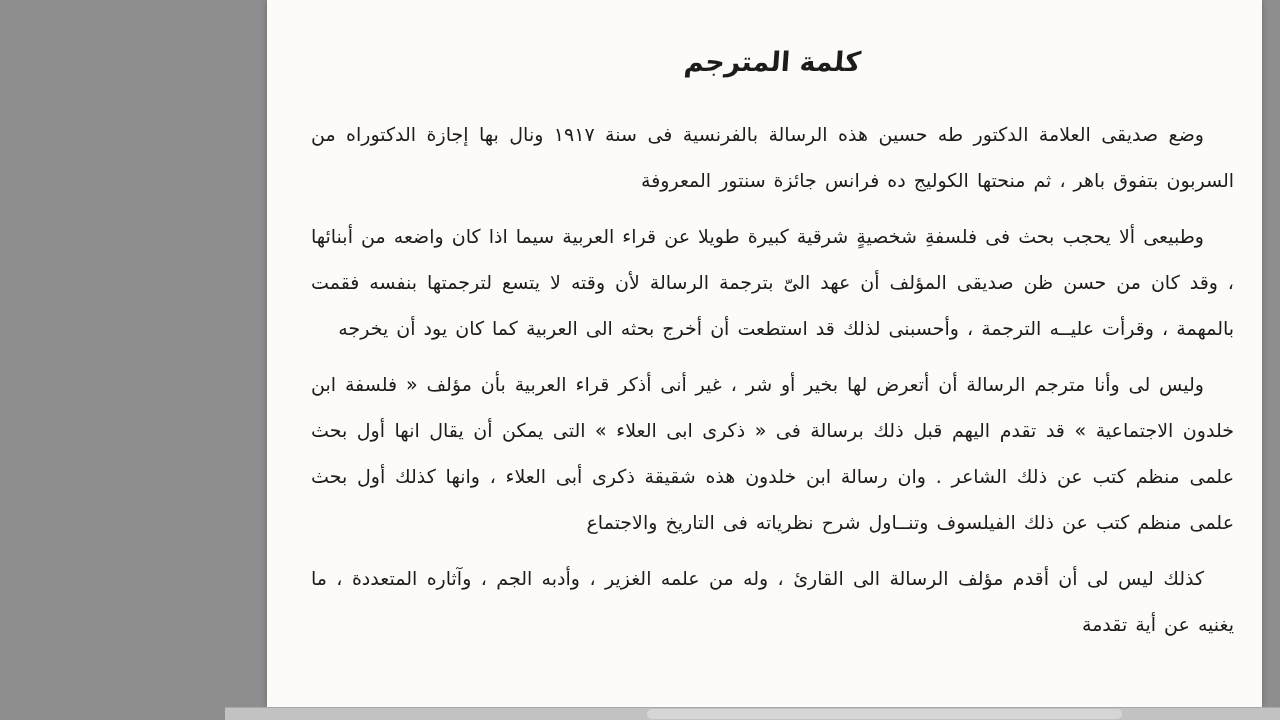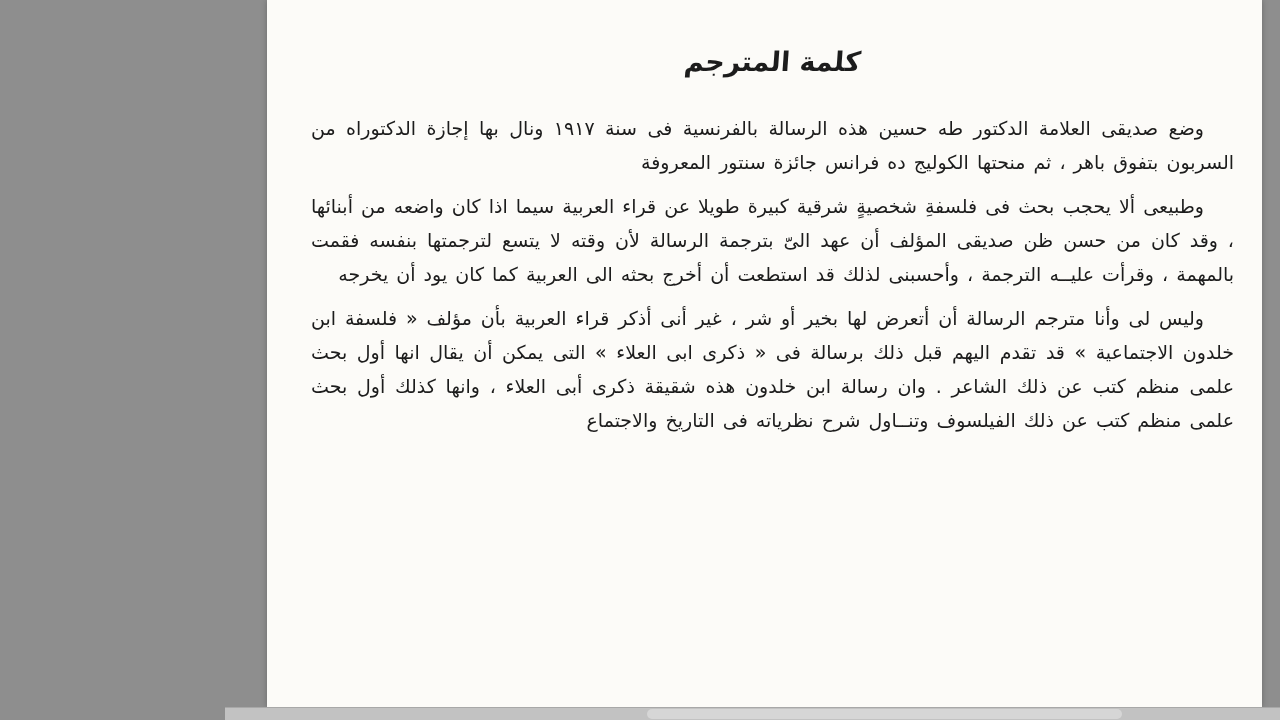--- a/index.html
+++ b/index.html
@@ -36,21 +36,21 @@
     text-align: center;
     font-size: 27px;
     font-weight: bold;
     letter-spacing: 0.5px;
     margin: 0 0 34px 0;
     transform: skewX(-4deg);
   }
   .doc-paragraph {
     margin: 0 0 10px 0;
     font-size: 19px;
-    line-height: 34px;
+    line-height: 46px;
     text-align: justify;
     text-indent: 30px;
     word-spacing: 2px;
   }
   .scrollbar-track {
     position: absolute;
     left: 225px;
     right: 0;
     bottom: 0;
     height: 12px;
@@ -76,20 +76,21 @@
     <div class="page-inner">
 
       <h1 class="doc-title">كلمة المترجم</h1>
 
       <p class="doc-paragraph">وضع صديقى العلامة الدكتور طه حسين هذه الرسالة بالفرنسية فى سنة ١٩١٧ ونال بها إجازة الدكتوراه من السربون بتفوق باهر ، ثم منحتها الكوليج ده فرانس جائزة سنتور المعروفة</p>
 
       <p class="doc-paragraph">وطبيعى ألا يحجب بحث فى فلسفةِ شخصيةٍ شرقية كبيرة طويلا عن قراء العربية سيما اذا كان واضعه من أبنائها ، وقد كان من حسن ظن صديقى المؤلف أن عهد الىّ بترجمة الرسالة لأن وقته لا يتسع لترجمتها بنفسه فقمت بالمهمة ، وقرأت عليــه الترجمة ، وأحسبنى لذلك قد استطعت أن أخرج بحثه الى العربية كما كان يود أن يخرجه</p>
 
       <p class="doc-paragraph">وليس لى وأنا مترجم الرسالة أن أتعرض لها بخير أو شر ، غير أنى أذكر قراء العربية بأن مؤلف « فلسفة ابن خلدون الاجتماعية » قد تقدم اليهم قبل ذلك برسالة فى « ذكرى ابى العلاء » التى يمكن أن يقال انها أول بحث علمى منظم كتب عن ذلك الشاعر . وان رسالة ابن خلدون هذه شقيقة ذكرى أبى العلاء ، وانها كذلك أول بحث علمى منظم كتب عن ذلك الفيلسوف وتنــاول شرح نظرياته فى التاريخ والاجتماع</p>
 
+      <p class="doc-paragraph">كذلك ليس لى أن أقدم مؤلف الرسالة الى القارئ ، وله من علمه الغزير ، وأدبه الجم ، وآثاره المتعددة ، ما يغنيه عن أية تقدمة</p>
 
     </div>
   </div>
 
   <div class="scrollbar-track">
     <div class="scrollbar-thumb"></div>
   </div>
 
 </div>
 

